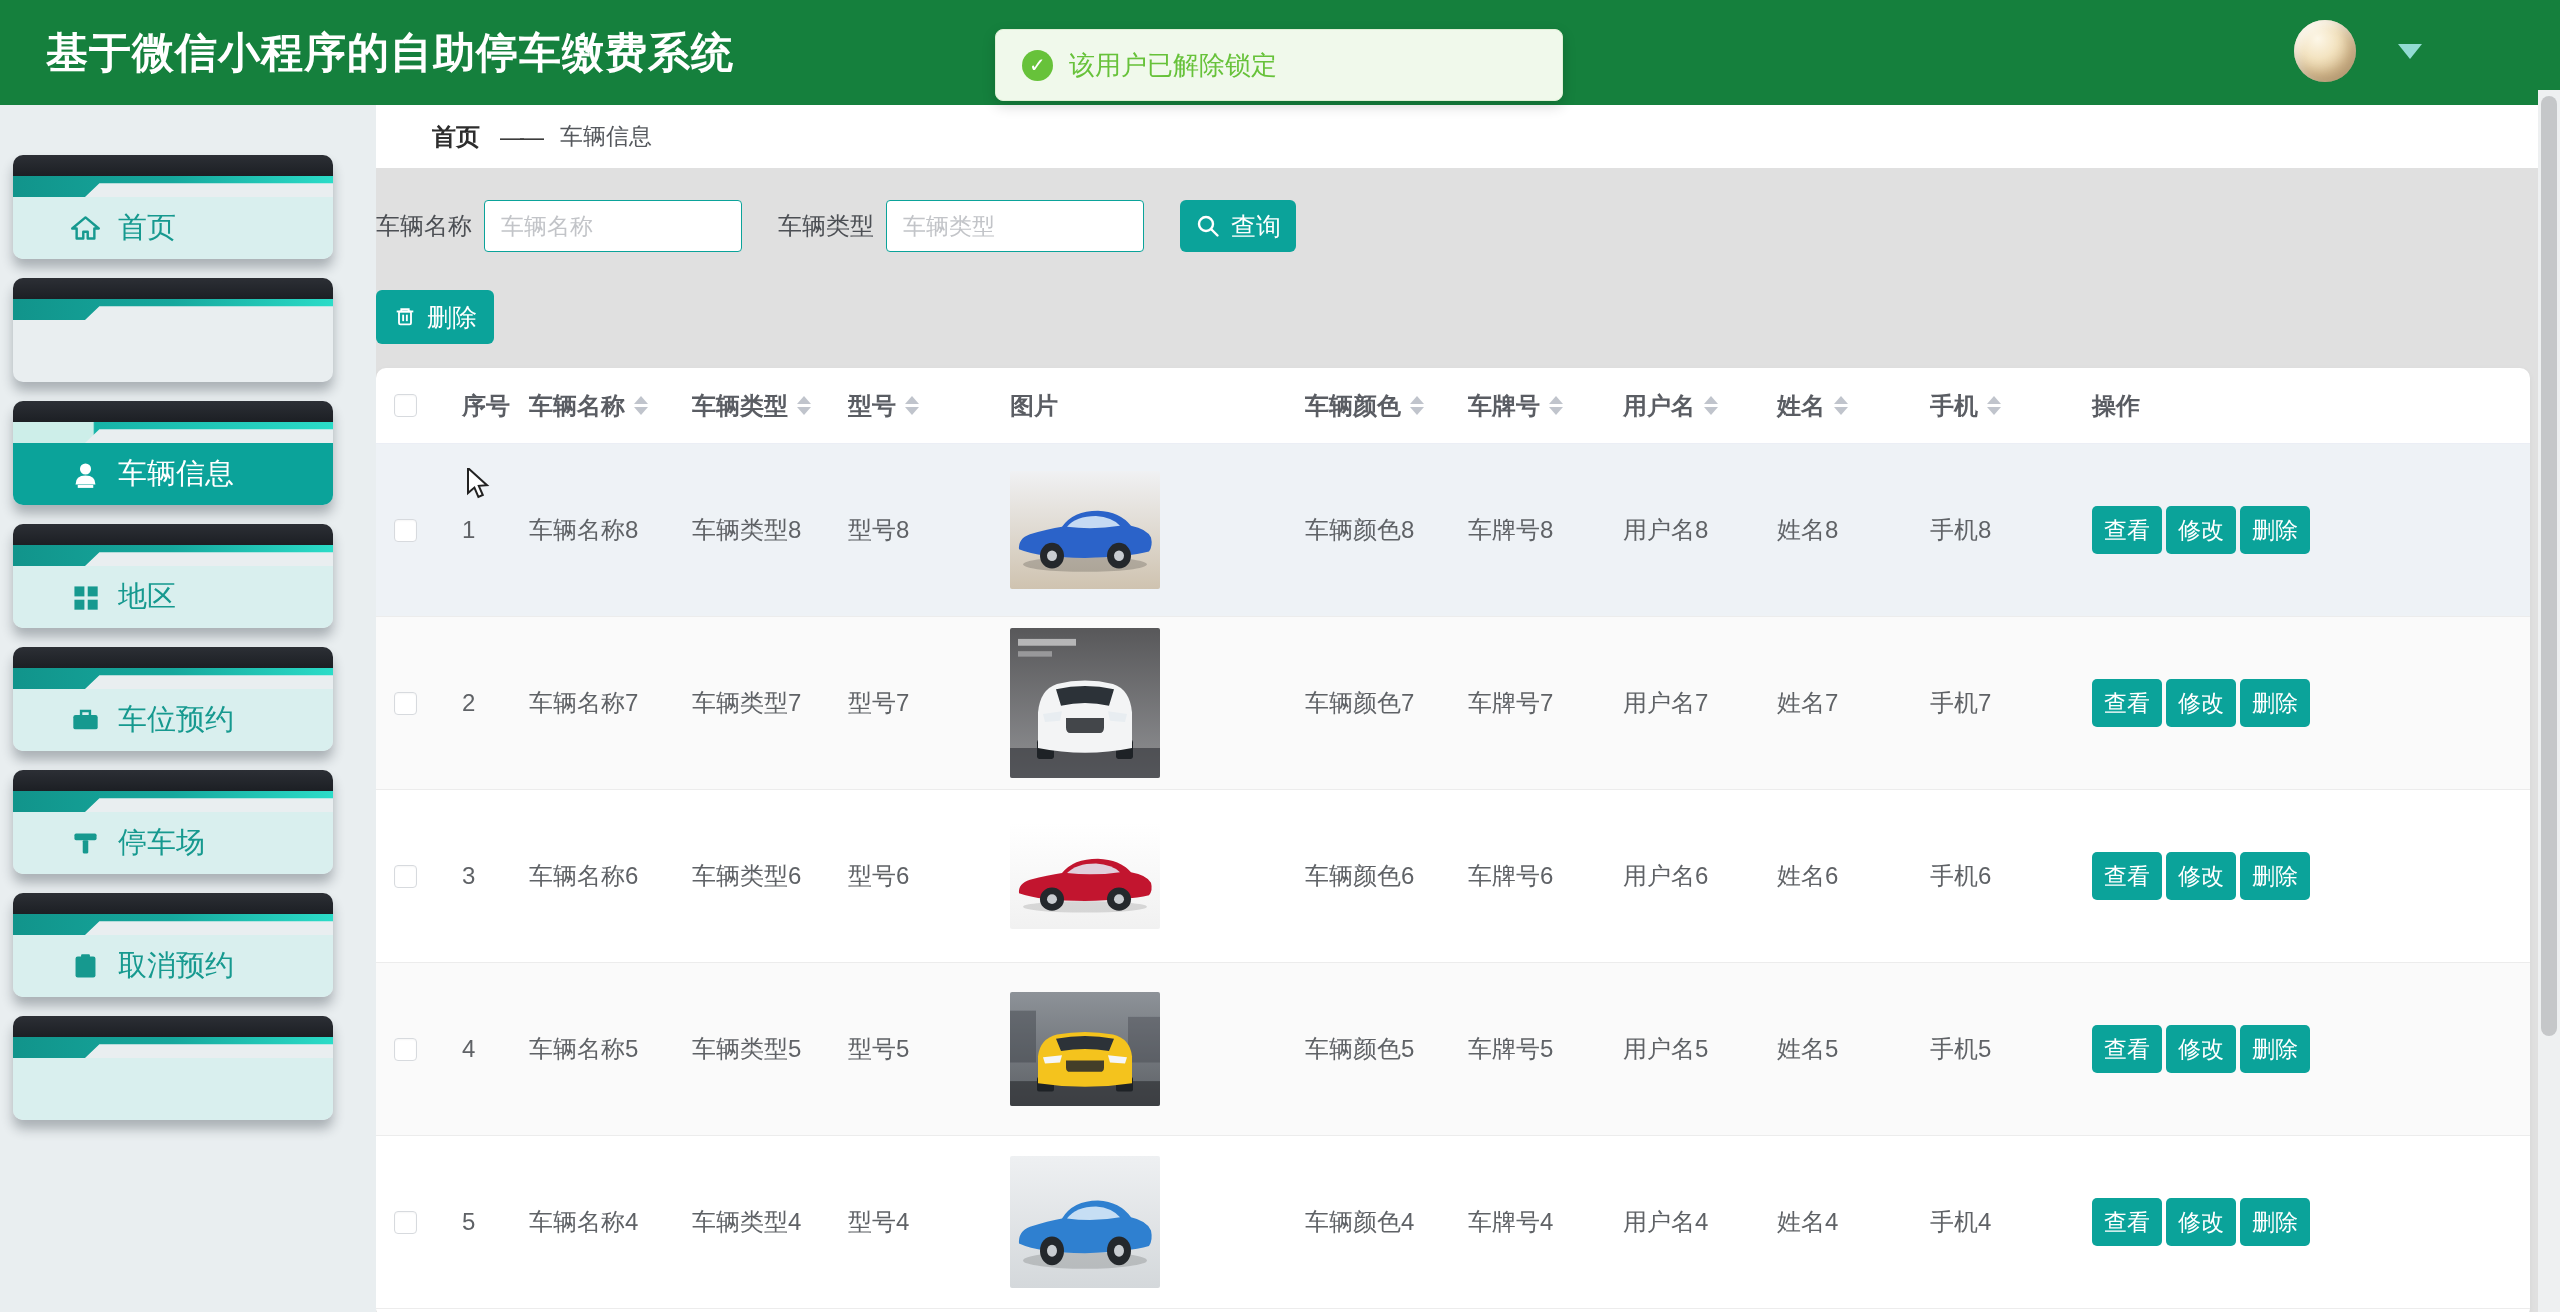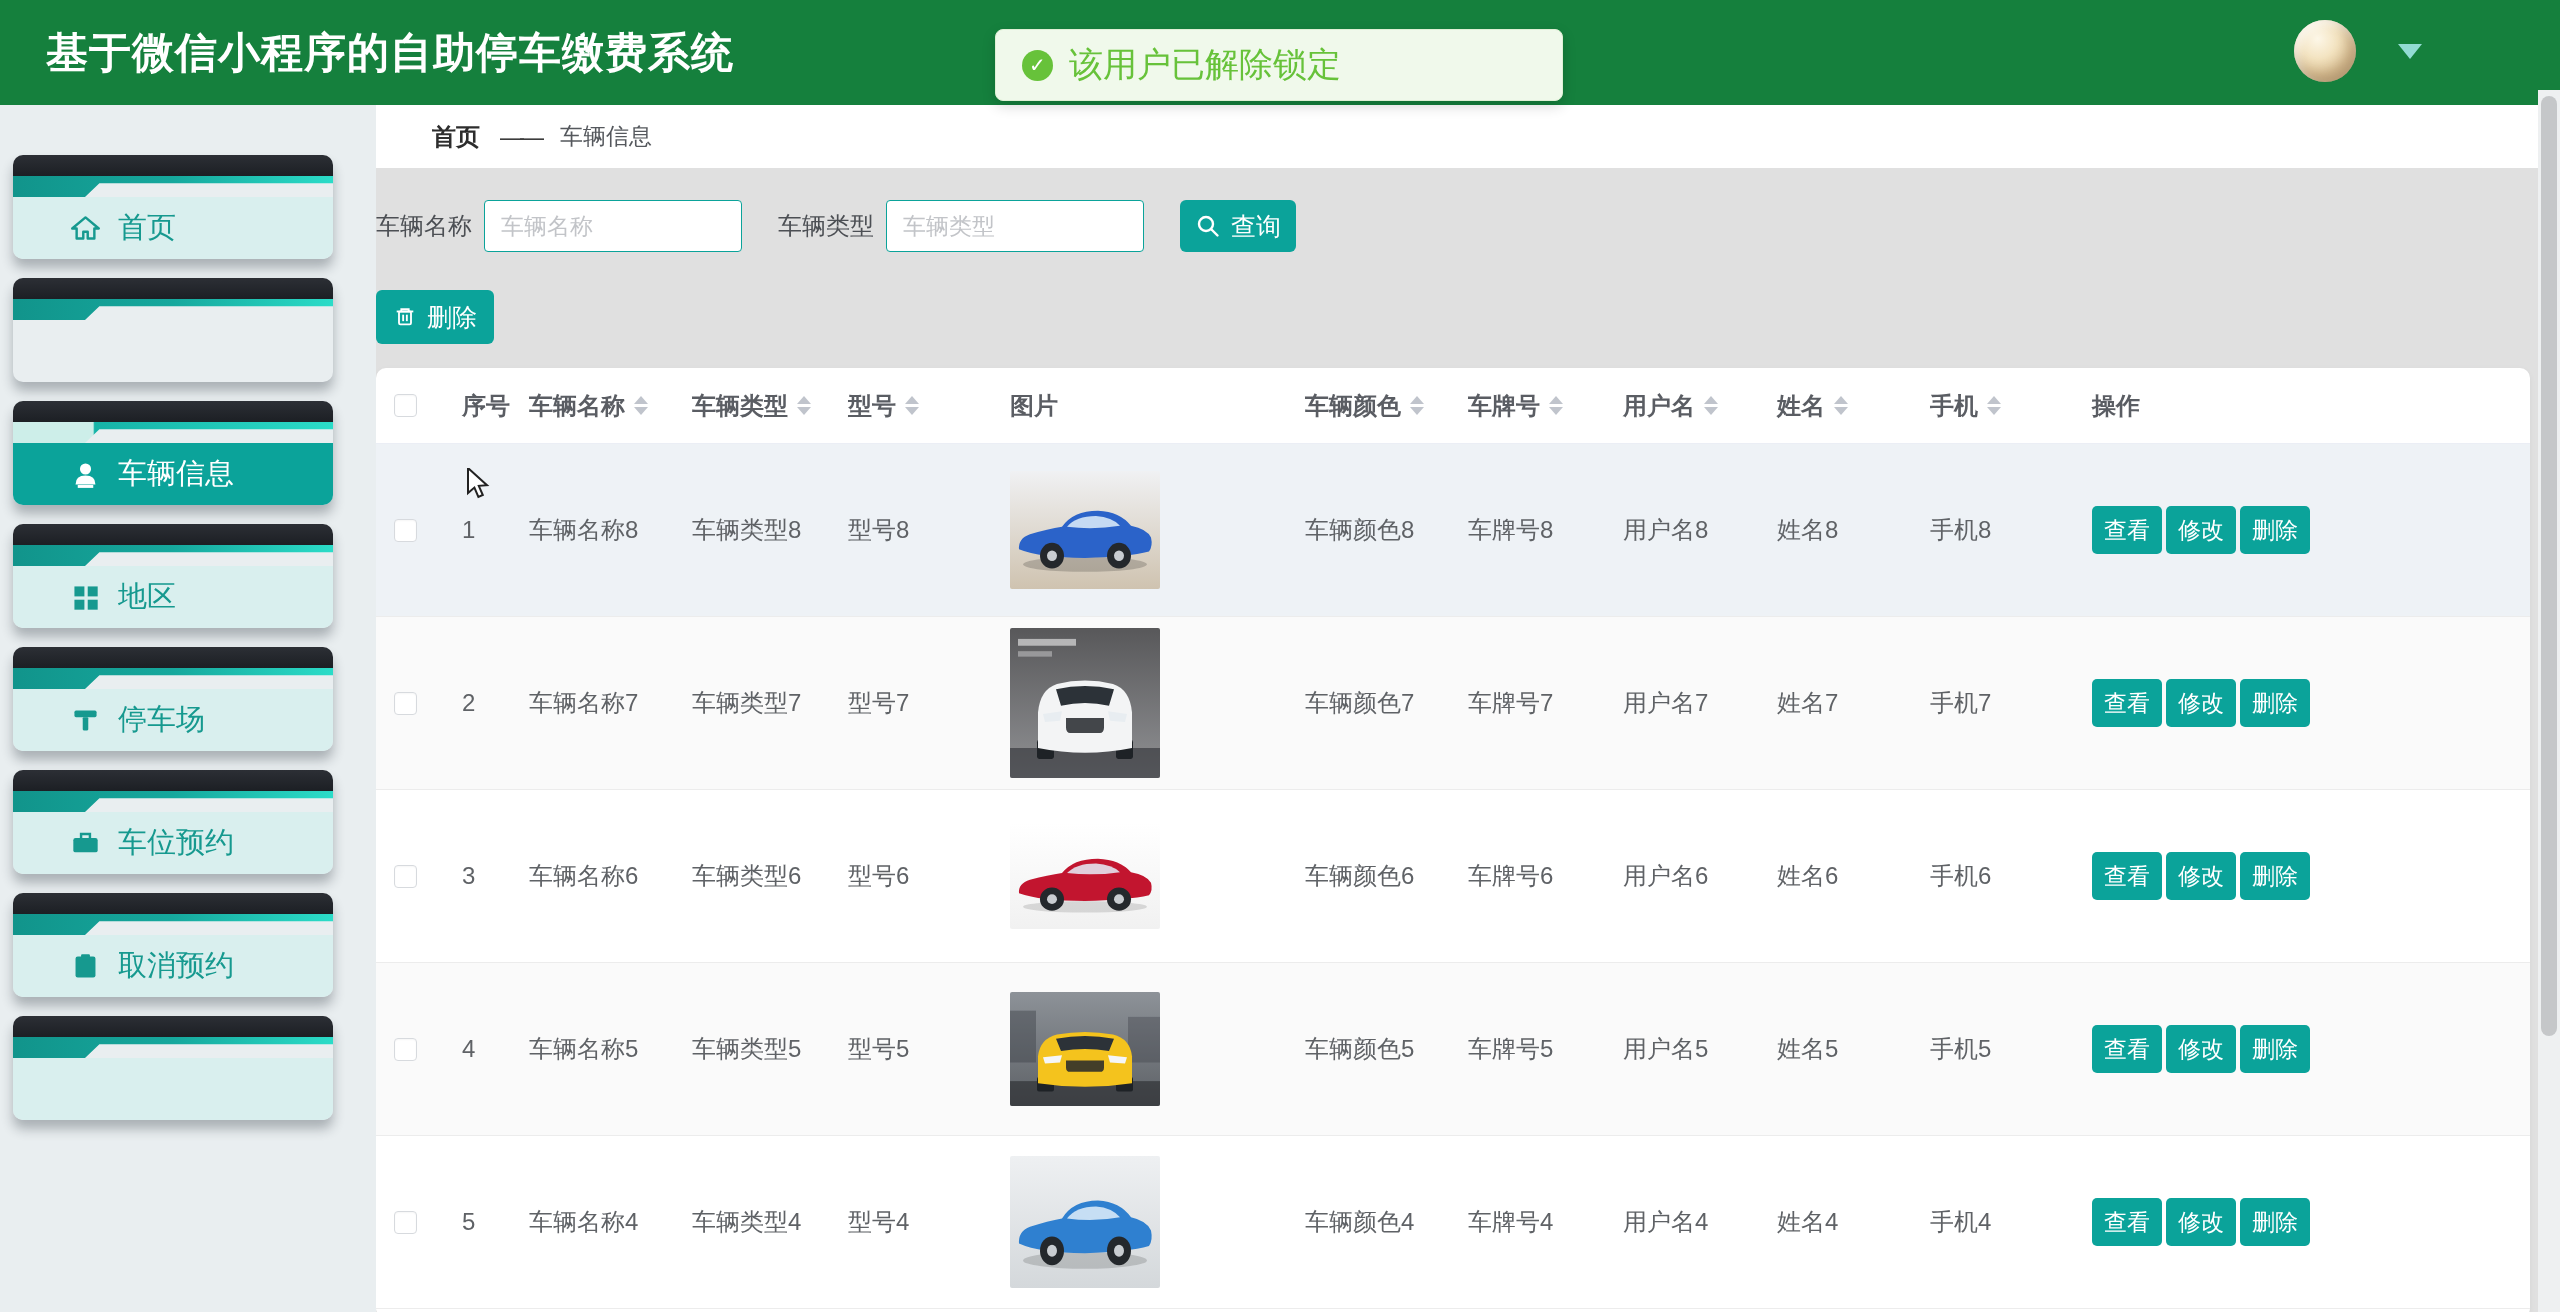--- a/index.html
+++ b/index.html
@@ -12,21 +12,21 @@
   
   .app-header { position:absolute; top:0; left:0; width:2560px; height:105px; background:#15803d; z-index:6; }
   .app-title { position:absolute; left:46px; top:50%; transform:translateY(-50%); margin:0;
     color:#fff; font-size:42px; font-weight:bold; letter-spacing:1px; white-space:nowrap; }
   .toast { position:absolute; left:995px; top:29px; width:568px; height:72px;
     background:#f0f9eb; border:1px solid #dff0d5; border-radius:8px;
     display:flex; align-items:center; gap:16px; padding:0 26px;
     box-shadow:0 5px 14px rgba(0,0,0,.16); }
   .toast-icon { width:31px; height:31px; border-radius:50%; background:#67c23a; color:#fff; flex:0 0 31px;
     display:flex; align-items:center; justify-content:center; font-size:20px; font-weight:bold; }
-  .toast-msg { color:#67c23a; font-size:34px;font-family:Liberation Mono, monospace; }
+  .toast-msg { color:#67c23a; font-size:26px;font-family:Liberation Mono, monospace; }
   .userbox { position:absolute; right:138px; top:20px; display:flex; align-items:center; gap:42px; }
   .avatar { width:62px; height:62px; border-radius:50%;
     background:radial-gradient(circle at 38% 30%, #fdf7e8 0%, #f3e3c0 35%, #e0c79a 62%, #c3a87c 100%);
     box-shadow:inset -6px -8px 14px rgba(120,90,60,.35), inset 4px 5px 8px rgba(255,255,255,.7); }
   .caret-down { width:0; height:0; border-left:12px solid transparent; border-right:12px solid transparent;
     border-top:15px solid #93dcd4; }
 
   
   .sidebar { position:absolute; left:0; top:105px; bottom:0; width:368px; background:#e9eef0;
     padding:50px 0 0 13px; display:flex; flex-direction:column; gap:19px; overflow:hidden; }
@@ -156,39 +156,39 @@
       <span>地区</span>
     </div>
   </div>
 
   <div class="nav-item">
     <div class="nav-bar"></div>
     <div class="nav-stripe"></div>
     <div class="nav-body">
       <span class="nav-icon">
         <svg viewBox="0 0 28 28">
+            <path d="M10 9 V5.5 h8 V9" fill="none" stroke="currentColor" stroke-width="2.2"></path>
+            <rect x="3" y="9" width="22" height="13" rx="2"></rect>
+          </svg>
+      </span>
+      <span>车位预约</span>
+    </div>
+  </div>
+
+  <div class="nav-item">
+    <div class="nav-bar"></div>
+    <div class="nav-stripe"></div>
+    <div class="nav-body">
+      <span class="nav-icon">
+        <svg viewBox="0 0 28 28">
             <rect x="4" y="5" width="20" height="6" rx="1.5"></rect>
             <rect x="11.5" y="11" width="5" height="12" rx="1"></rect>
           </svg>
       </span>
       <span>停车场</span>
-    </div>
-  </div>
-
-  <div class="nav-item">
-    <div class="nav-bar"></div>
-    <div class="nav-stripe"></div>
-    <div class="nav-body">
-      <span class="nav-icon">
-        <svg viewBox="0 0 28 28">
-            <path d="M10 9 V5.5 h8 V9" fill="none" stroke="currentColor" stroke-width="2.2"></path>
-            <rect x="3" y="9" width="22" height="13" rx="2"></rect>
-          </svg>
-      </span>
-      <span>车位预约</span>
     </div>
   </div>
 
   <div class="nav-item">
     <div class="nav-bar"></div>
     <div class="nav-stripe"></div>
     <div class="nav-body">
       <span class="nav-icon">
         <svg viewBox="0 0 28 28">
             <rect x="5" y="5" width="18" height="19" rx="2"></rect>

